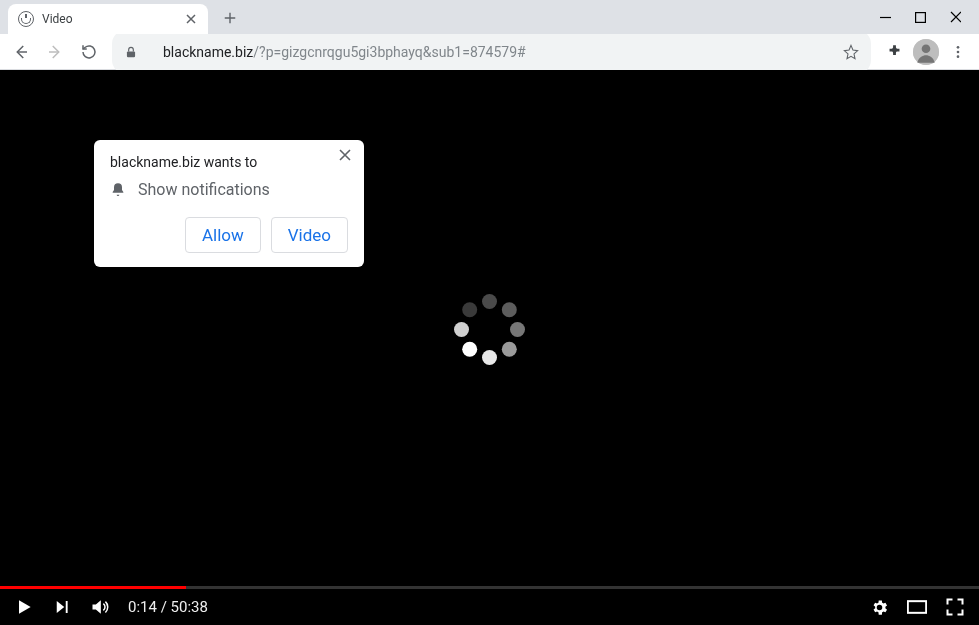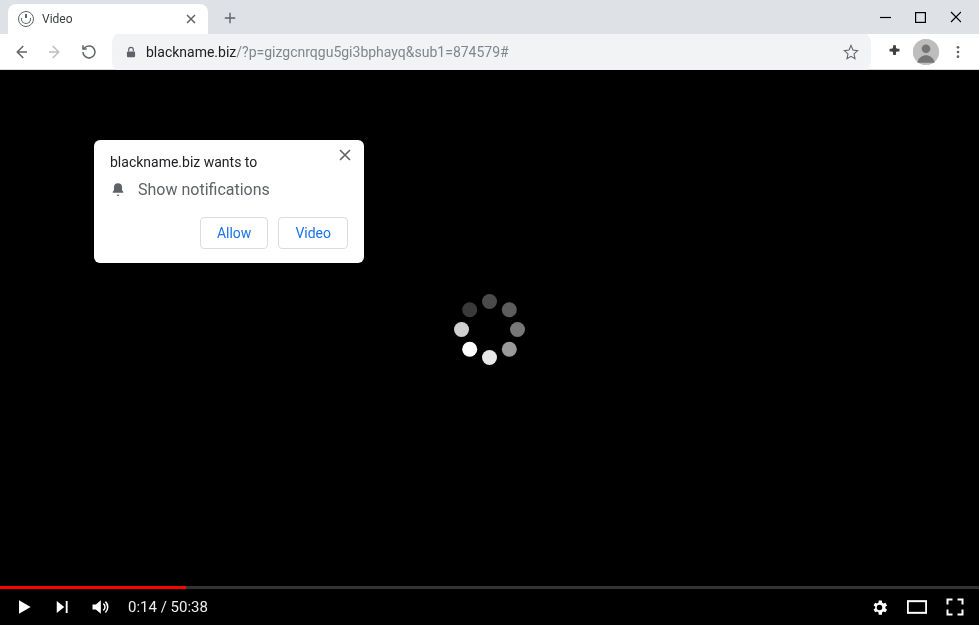--- a/index.html
+++ b/index.html
@@ -14,41 +14,41 @@
 .tab .favicon { width:16px; height:16px; border-radius:50%; border:1.5px solid #5f6368; display:flex; align-items:center; justify-content:center; margin-right:8px; position:relative; }
 .tab .favicon::after { content:""; position:absolute; width:8px; height:5px; border:1.5px solid #5f6368; border-top:none; border-radius:0 0 8px 8px; bottom:2px; }
 .tab .favicon::before { content:""; position:absolute; top:2px; width:1.5px; height:4px; background:#5f6368; }
 .tab .title { font-size:12px; color:#3c4043; flex:1; white-space:nowrap; overflow:hidden; text-overflow:ellipsis; }
 .tab .close { width:14px; height:14px; color:#5f6368; }
 .newtab { width:28px; height:28px; display:flex; align-items:center; justify-content:center; color:#5f6368; margin-left:8px; margin-bottom:2px; border-radius:50%; }
 
 .toolbar { height:36px; background:#fff; display:flex; align-items:center; padding:0 6px; border-bottom:1px solid #dadce0; gap:4px; }
 .navbtn { width:30px; height:30px; display:flex; align-items:center; justify-content:center; color:#5f6368; border-radius:50%; }
 .navbtn.disabled { color:#b9bbbe; }
-.address { flex:1; height:44px; background:#f1f3f4; border-radius:14px; display:flex; align-items:center; padding:0 12px; gap:8px; margin:0 4px; }
+.address { flex:1; height:44px; background:#f1f3f4; border-radius:14px; display:flex; align-items:center; padding:0 12px; gap:25px; margin:0 4px; }
 .address .lock { color:#5f6368; display:flex; }
 .address .url { font-size:14px; color:#202124; white-space:nowrap; overflow:hidden; }
 .address .url .path { color:#80868b; }
 .address .star { margin-left:auto; color:#5f6368; }
 .avatar { width:26px; height:26px; border-radius:50%; background:#ccc; display:flex; align-items:center; justify-content:center; color:#5f6368; }
 
 .content { position:relative; width:100%; height:calc(100% - 34px - 36px - 36px); background:#000; }
 
 
 .spinner { position:absolute; left:50%; top:50%; width:80px; height:80px; transform:translate(-50%,-50%); }
 .spinner .dot { position:absolute; width:15px; height:15px; border-radius:50%; left:50%; top:50%; margin:-7.5px; }
 
 .permission { position:absolute; left:94px; top:70px; width:270px; background:#fff; border-radius:6px; box-shadow:0 4px 18px rgba(0,0,0,.28); padding:14px 16px 14px 16px; z-index:10; }
 .permission .perm-close { position:absolute; right:10px; top:8px; color:#5f6368; width:16px; height:16px; }
 .permission .perm-title { font-size:14px; color:#202124; margin-bottom:10px; }
 .permission .perm-row { display:flex; align-items:center; gap:12px; margin-bottom:18px; }
 .permission .perm-row .bell { color:#5f6368; }
 .permission .perm-row .txt { font-size:16px; color:#5f6368; }
 .permission .perm-actions { display:flex; justify-content:flex-end; gap:10px; }
-.permission .perm-actions button { background:#fff; border:1px solid #dadce0; border-radius:4px; padding:7px 16px; font-size:14px; color:#1a73e8; cursor:pointer; }
+.permission .perm-actions button { background:#fff; border:1px solid #dadce0; border-radius:4px; padding:7px 16px; font-size:17px; color:#1a73e8; cursor:pointer; }
 
 .video-controls { position:absolute; left:0; bottom:0; width:100%; height:36px; background:#000; }
 .progress { position:absolute; top:-3px; left:0; right:0; height:3px; background:#333; }
 .progress-played { height:100%; background:#f00; }
 .vc-row { height:36px; display:flex; align-items:center; padding:0 14px; gap:18px; color:#fff; }
 .vc-row .time { font-size:15px; color:#eee; }
 .vc-spacer { flex:1; }
 .vc-icon { width:20px; height:20px; display:flex; align-items:center; justify-content:center; }
 
 svg { display:block; }

